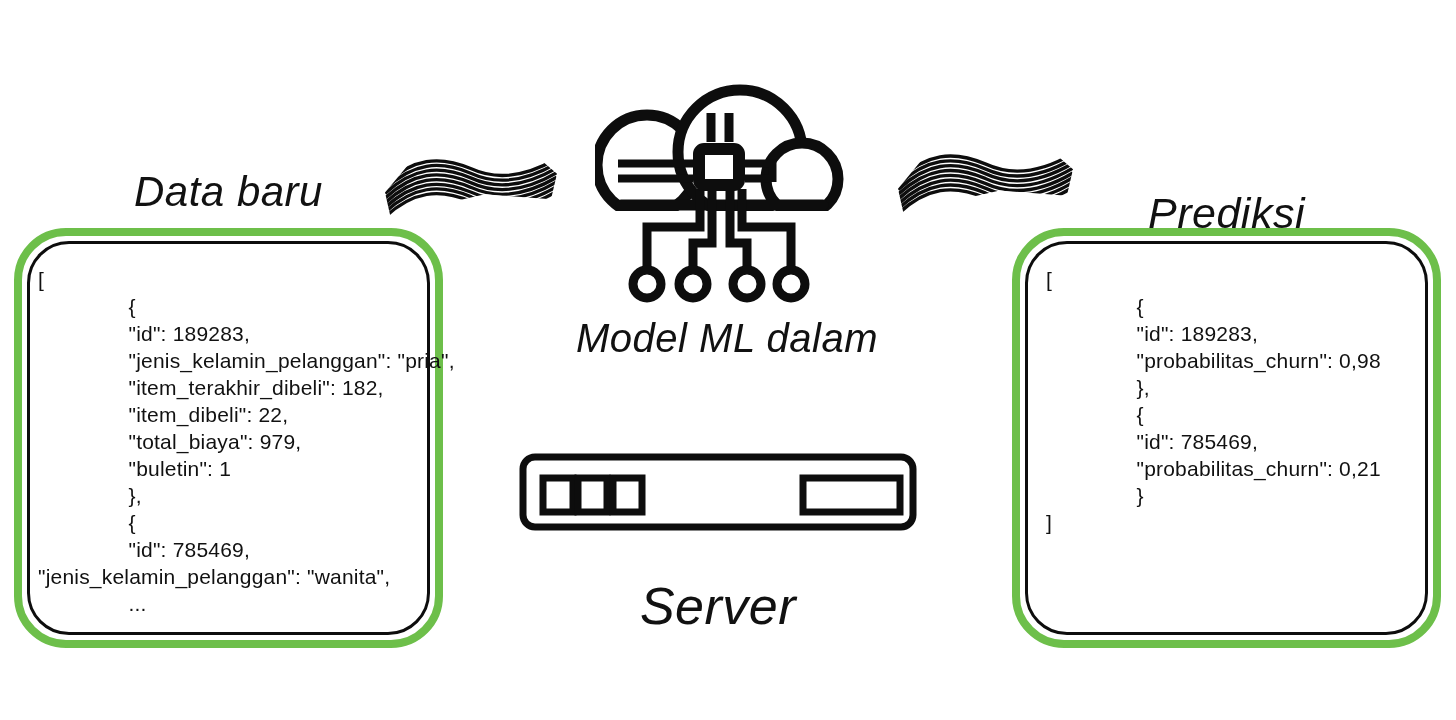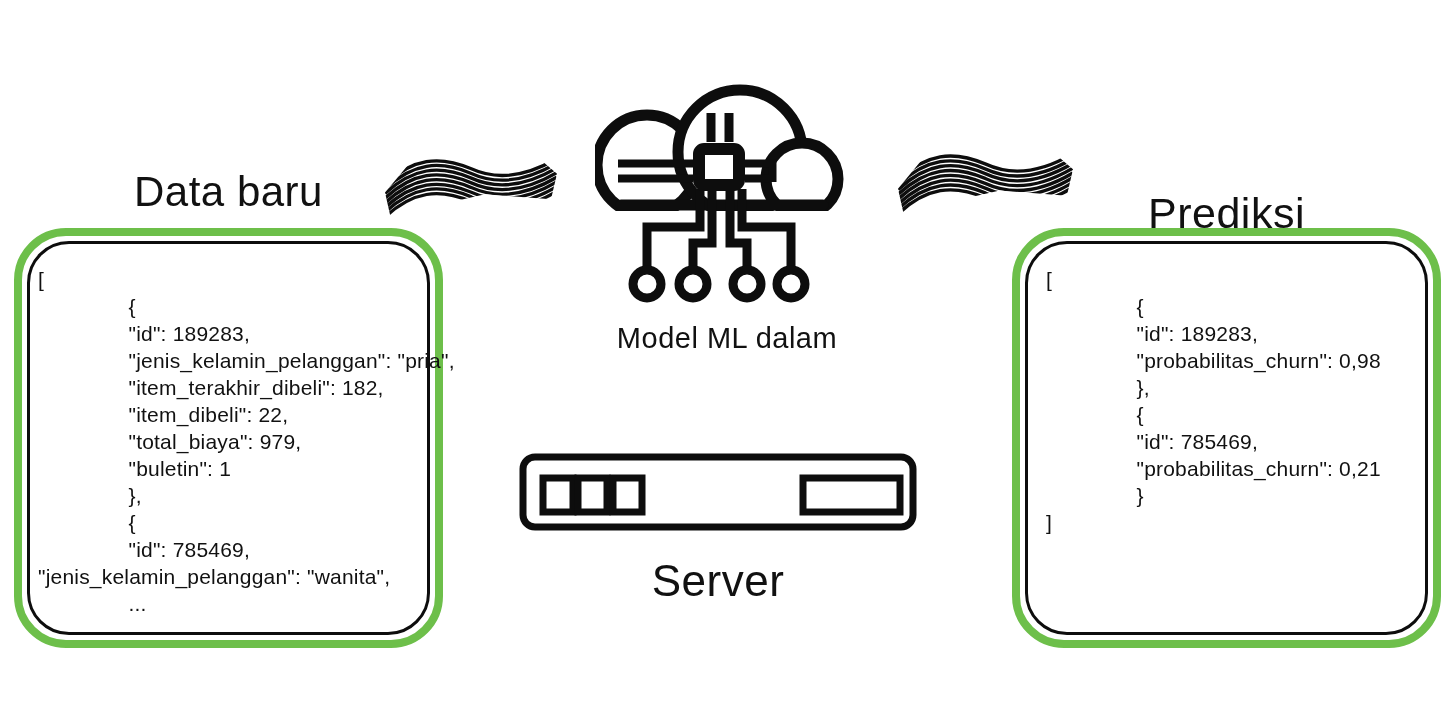--- a/index.html
+++ b/index.html
@@ -3,21 +3,21 @@
 <meta charset="utf-8">
 <style>
   html,body { margin:0; padding:0; background:#ffffff; }
   .stage {
     position:relative; width:1456px; height:720px; background:#ffffff;
     font-family:"Liberation Sans", sans-serif; color:#0d0d0d; overflow:hidden;
   }
   .abs { position:absolute; }
   .ttl {
     position:absolute; margin:0; font-weight:400; color:#111;
-    letter-spacing:0.5px; text-align:center;
+    letter-spacing:0.5px; text-align:center;font-style:italic;
   }
   .panel {
     position:absolute; width:429px; height:420px; box-sizing:border-box;
     border:8px solid #6dbf4a; border-radius:52px; background:#ffffff;
   }
   .panel-inner {
     position:absolute; inset:5px; border:3px solid #0d0d0d;
     border-radius:42px; background:#ffffff;
   }
   .code {
@@ -95,35 +95,35 @@
     </g>
     <rect x="104" y="59" width="40" height="36" rx="5" fill="#ffffff" stroke="#0d0d0d" stroke-width="12"></rect>
     <g stroke="#0d0d0d" fill="#ffffff" stroke-width="9">
       <circle cx="52" cy="194" r="14"></circle>
       <circle cx="98" cy="194" r="14"></circle>
       <circle cx="152" cy="194" r="14"></circle>
       <circle cx="196" cy="194" r="14"></circle>
     </g>
   </svg>
 
-  <div class="ttl" style="left:527px; top:312px; width:400px; font-size:29px; line-height:52px;">
+  <div class="ttl" style="left:527px; top:312px; width:400px; font-size:40px; line-height:52px;">
     <div>Model ML dalam</div>
   </div>
 
   <svg class="abs" style="left:518px; top:452px;" width="400" height="80" viewBox="0 0 400 80">
     <rect x="5" y="5" width="390" height="70" rx="12" fill="#ffffff" stroke="#0d0d0d" stroke-width="7"></rect>
     <g fill="#ffffff" stroke="#0d0d0d" stroke-width="7">
       <rect x="25" y="26" width="30" height="34"></rect>
       <rect x="60" y="26" width="29" height="34"></rect>
       <rect x="95" y="26" width="29" height="34"></rect>
       <rect x="285" y="26" width="97" height="34"></rect>
     </g>
   </svg>
 
-  <div class="ttl" style="left:520px; top:556px; width:396px; font-size:44px;">Server</div>
+  <div class="ttl" style="left:520px; top:576px; width:396px; font-size:52px;">Server</div>
 
   <h1 class="ttl" style="left:1012px; top:163px; width:429px; font-size:43px;margin-top:26px;">Prediksi</h1>
 
   <div class="panel" style="left:1012px; top:228px;">
     <div class="panel-inner"></div>
   </div>
   <pre class="code" style="left:1046px; top:266px;">[
                {
                "id": 189283,
                "probabilitas_churn": 0,98

